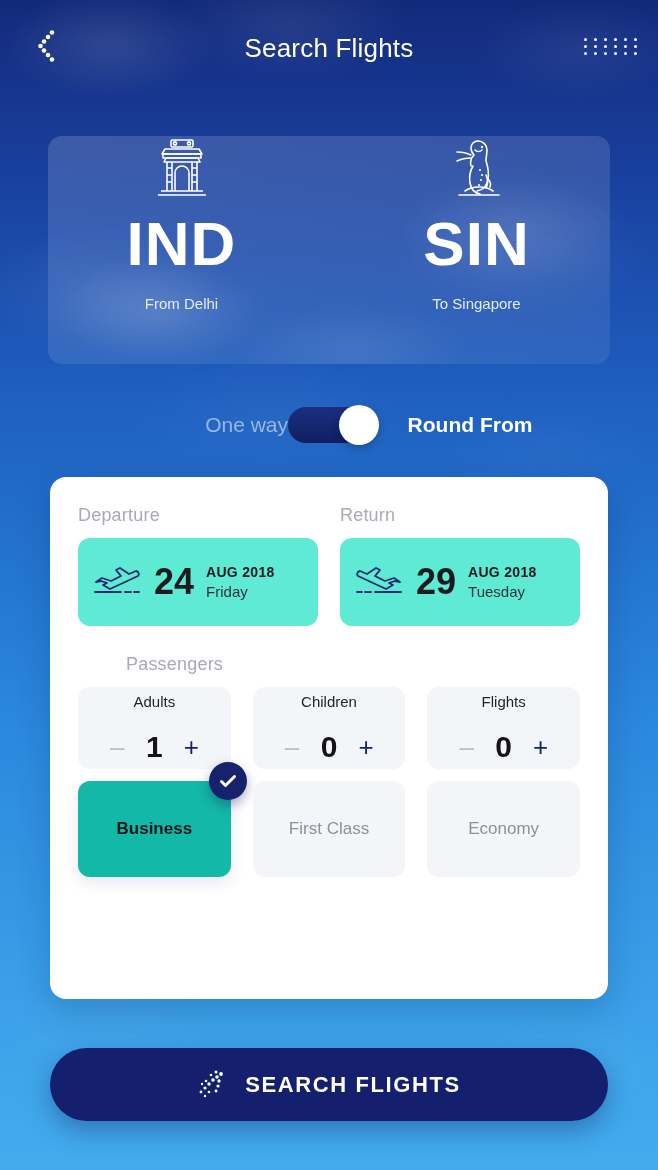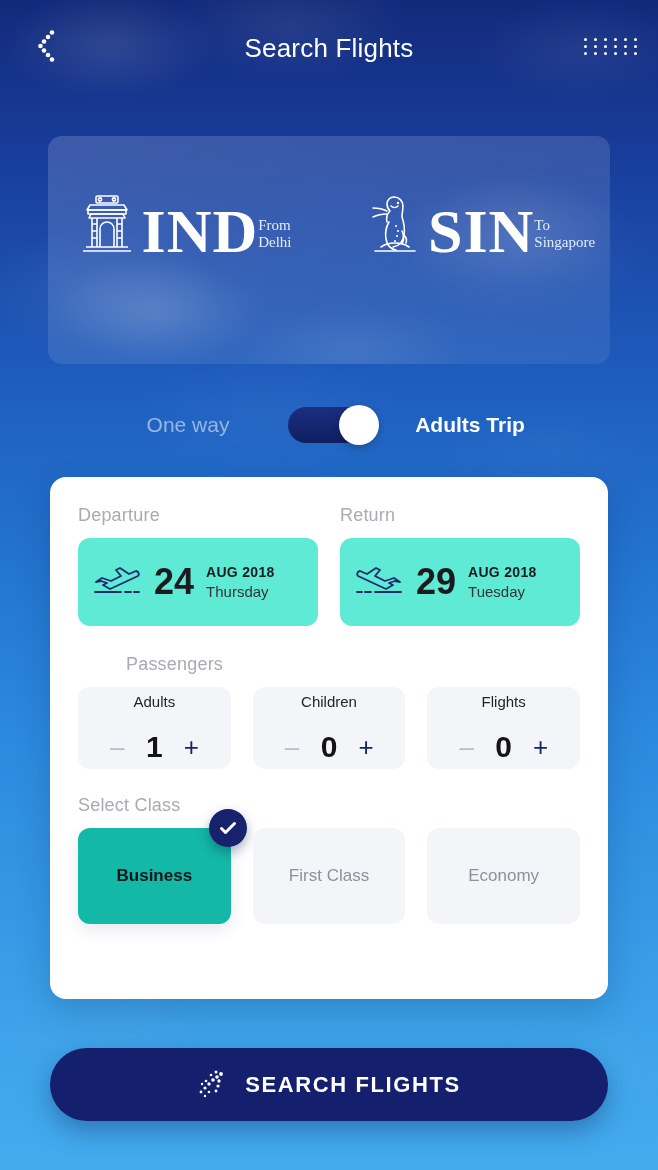--- a/index.html
+++ b/index.html
@@ -73,38 +73,38 @@
   .route-card .rc-cloud {
     position:absolute; border-radius:50%; filter:blur(8px);
     background:radial-gradient(closest-side, rgba(255,255,255,.30), rgba(255,255,255,0) 72%);
   }
   .rcc1 { left:-40px; top:100px; width:300px; height:150px; opacity:.55; }
   .rcc2 { left:300px; top:10px;  width:330px; height:170px; opacity:.35; }
   .rcc3 { left:140px; top:150px; width:330px; height:130px; opacity:.30; }
 
   .endpoint {
     position:absolute; top:0; height:176px; width:215px;
-    display:flex; align-items:center; justify-content:center;font-family:Liberation Serif, serif;
+    display:flex; flex-direction:column; align-items:center; justify-content:center;
   }
   .endpoint.from { left:26px; }
   .endpoint.to   { right:26px; }
   .mono-icon { height:62px; display:flex; align-items:flex-end; justify-content:center; }
   .code {
     font-size:62px; font-weight:700; color:#ffffff; line-height:1;
     letter-spacing:1px; margin-top:14px;
   }
   .city { font-size:15px; color:#e2ecfb; margin-top:20px; font-weight:400; }
 
   
   .trip-row {
     position:absolute; left:0; top:402px; width:658px; height:46px;
     display:flex; align-items:center; justify-content:center; gap:0;
   }
   .trip-label { font-size:21px; }
-  .trip-label.oneway { color:#98b6e2; width:200px; text-align:center; font-weight:400; }
+  .trip-label.oneway { color:#98b6e2; width:200px; text-align:right; font-weight:400; }
   .trip-label.round  { color:#ffffff; width:200px; text-align:center; font-weight:700; }
   .switch {
     position:relative; width:82px; height:36px; border-radius:18px;
     background:linear-gradient(180deg,#1b2f80,#101f63);
     cursor:pointer; flex:0 0 auto;
   }
   .switch .knob {
     position:absolute; right:-9px; top:-2px; width:40px; height:40px; border-radius:50%;
     background:#ffffff; box-shadow:0 3px 8px rgba(0,0,0,.22);
   }
@@ -280,41 +280,41 @@
       <div class="code">SIN</div>
       <div class="city">To Singapore</div>
     </div>
   </div>
 
   <div class="trip-row">
     <div class="trip-label oneway">One way</div>
     <div class="switch">
       <span class="knob"></span>
     </div>
-    <div class="trip-label round">Adults Trip</div>
+    <div class="trip-label round">Round From</div>
   </div>
 
   <div class="panel">
 
     <div class="date-row">
       <div class="date-col">
         <div class="section-label">Departure</div>
         <div class="date-card">
           <svg width="50" height="34" viewBox="0 0 50 34">
             <g fill="none" stroke="#1b2a6b" stroke-width="1.8" stroke-linejoin="round" stroke-linecap="round">
               <path d="M4 17l6-4 9 3 10-5-5-6 4-2 9 6 7-3a3 3 0 0 1 2 5l-28 13-7-4 4-2-6-2z"></path>
               <path d="M3 27h26"></path>
               <path d="M33 27h6"></path>
               <path d="M42 27h5"></path>
             </g>
           </svg>
           <div class="date-day">24</div>
           <div class="date-meta">
             <div class="date-my">AUG 2018</div>
-            <div class="date-dow">Thursday</div>
+            <div class="date-dow">Friday</div>
           </div>
         </div>
       </div>
 
       <div class="date-col">
         <div class="section-label">Return</div>
         <div class="date-card">
           <svg width="50" height="34" viewBox="0 0 50 34">
             <g fill="none" stroke="#1b2a6b" stroke-width="1.8" stroke-linejoin="round" stroke-linecap="round">
               <path d="M46 17l-6-4-9 3-10-5 5-6-4-2-9 6-7-3a3 3 0 0 0-2 5l28 13 7-4-4-2 6-2z"></path>
@@ -356,21 +356,20 @@
       <div class="pax-card">
         <div class="pax-title">Flights</div>
         <div class="pax-ctrl">
           <span class="pax-btn minus">–</span>
           <span class="pax-count">0</span>
           <span class="pax-btn plus">+</span>
         </div>
       </div>
     </div>
 
-    <div class="section-label class-label">Select Class</div>
     <div class="class-row">
 
       <div class="class-card selected">
         <span class="class-name">Business</span>
         <span class="check-badge">
           <svg width="20" height="20" viewBox="0 0 20 20">
             <path d="M3.5 10.5l4 4 9-9" fill="none" stroke="#ffffff" stroke-width="3" stroke-linecap="round" stroke-linejoin="round"></path>
           </svg>
         </span>
       </div>

